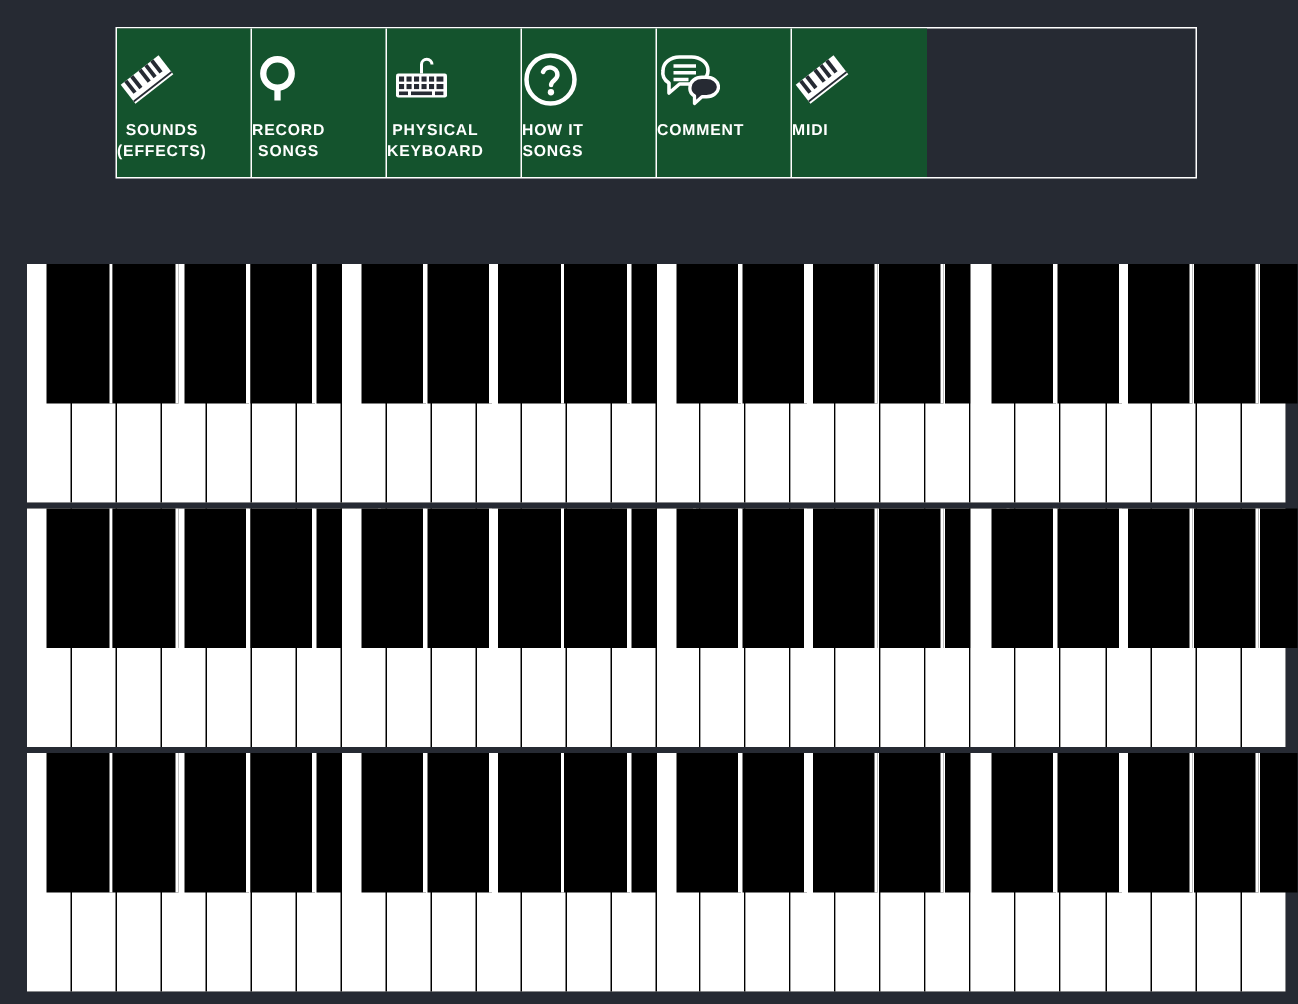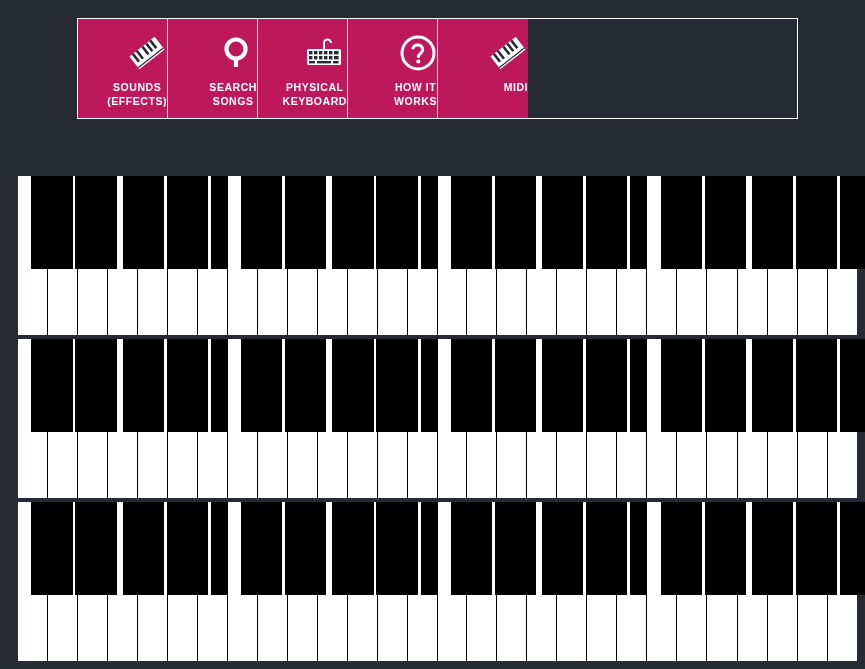--- a/index.html
+++ b/index.html
@@ -27,25 +27,25 @@
     display: flex;
     background: #262a33;
   }
 
   .tb-btn {
     flex: 0 0 90px;
     height: 100%;
     border-right: 1px solid #ffffff;
     display: flex;
     flex-direction: column;
-    align-items: flex-end;
+    align-items: flex-start;
     justify-content: flex-start;
     padding-top: 13px;
     cursor: pointer;
-    background: #be185d;
+    background: #14532d;
     position: relative;
   }
   .tb-btn:last-child { border-right: none; }
 
   .tb-icon {
     height: 42px;
     display: flex;
     align-items: center;
     justify-content: center;
     color: #ffffff;
@@ -144,21 +144,21 @@
 (EFFECTS)</span>
   </div>
 
   <div class="tb-btn">
     <span class="tb-icon">
       <svg width="38" height="38" viewBox="0 0 38 38">
         <circle cx="17" cy="15" r="9.5" fill="none" stroke="#ffffff" stroke-width="4.2"></circle>
         <line x1="17" y1="25" x2="17" y2="33" stroke="#ffffff" stroke-width="4.2" stroke-linecap="butt"></line>
       </svg>
     </span>
-    <span class="tb-label">SEARCH
+    <span class="tb-label">RECORD
 SONGS</span>
   </div>
 
 
 
   <div class="tb-btn">
     <span class="tb-icon">
       <svg width="46" height="36" viewBox="0 0 46 36">
         <path d="M23 14 V8 a3.5 3.5 0 0 1 3.5 -3.5 a3.5 3.5 0 0 1 3.5 3.5" fill="none" stroke="#ffffff" stroke-width="2"></path>
         <rect x="6" y="14" width="34" height="16" rx="1.5" fill="#ffffff"></rect>
@@ -187,23 +187,35 @@
 
   <div class="tb-btn">
     <span class="tb-icon">
       <svg width="38" height="38" viewBox="0 0 38 38">
         <circle cx="19" cy="19" r="16" fill="none" stroke="#ffffff" stroke-width="3"></circle>
         <path d="M14 14 a5 5 0 0 1 9.6 2 c0 3.2 -4.2 4 -4.2 6.6" fill="none" stroke="#ffffff" stroke-width="3" stroke-linecap="round"></path>
         <circle cx="19.3" cy="27.5" r="2.1" fill="#ffffff"></circle>
       </svg>
     </span>
     <span class="tb-label">HOW IT
-WORKS</span>
-  </div>
-
+SONGS</span>
+  </div>
+
+  <div class="tb-btn">
+    <span class="tb-icon">
+      <svg width="42" height="36" viewBox="0 0 42 36">
+        <path d="M4 12 a11 9 0 0 1 11 -9 h8 a11 9 0 0 1 11 9 a11 9 0 0 1 -11 9 h-8 l-7 6 v-6.6 a11 9 0 0 1 -4 -8.4 z" fill="none" stroke="#ffffff" stroke-width="2.4" stroke-linejoin="round"></path>
+        <line x1="11" y1="9" x2="26" y2="9" stroke="#ffffff" stroke-width="2.2"></line>
+        <line x1="11" y1="13.5" x2="26" y2="13.5" stroke="#ffffff" stroke-width="2.2"></line>
+        <line x1="11" y1="18" x2="21" y2="18" stroke="#ffffff" stroke-width="2.2"></line>
+        <path d="M22 23 a8 6.5 0 0 1 8 -6.5 h3 a8 6.5 0 0 1 8 6.5 a8 6.5 0 0 1 -8 6.5 h-3 l-5 4.5 v-5 a8 6.5 0 0 1 -3 -6 z" fill="#262a33" stroke="#ffffff" stroke-width="2.2" stroke-linejoin="round"></path>
+      </svg>
+    </span>
+    <span class="tb-label">COMMENT</span>
+  </div>
 
   <div class="tb-btn">
     <span class="tb-icon">
       <svg width="40" height="40" viewBox="0 0 40 40">
         <g transform="rotate(-38 20 20)">
           <rect x="4" y="12" width="32" height="16" fill="#ffffff"></rect>
           <rect x="7" y="12" width="2.6" height="10" fill="#262a33"></rect>
           <rect x="12" y="12" width="2.6" height="10" fill="#262a33"></rect>
           <rect x="19" y="12" width="2.6" height="10" fill="#262a33"></rect>
           <rect x="24" y="12" width="2.6" height="10" fill="#262a33"></rect>

